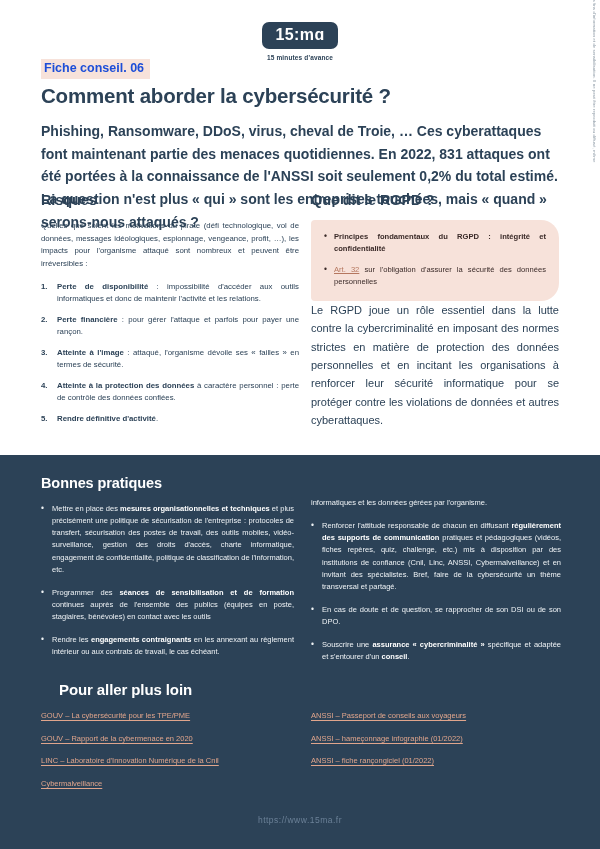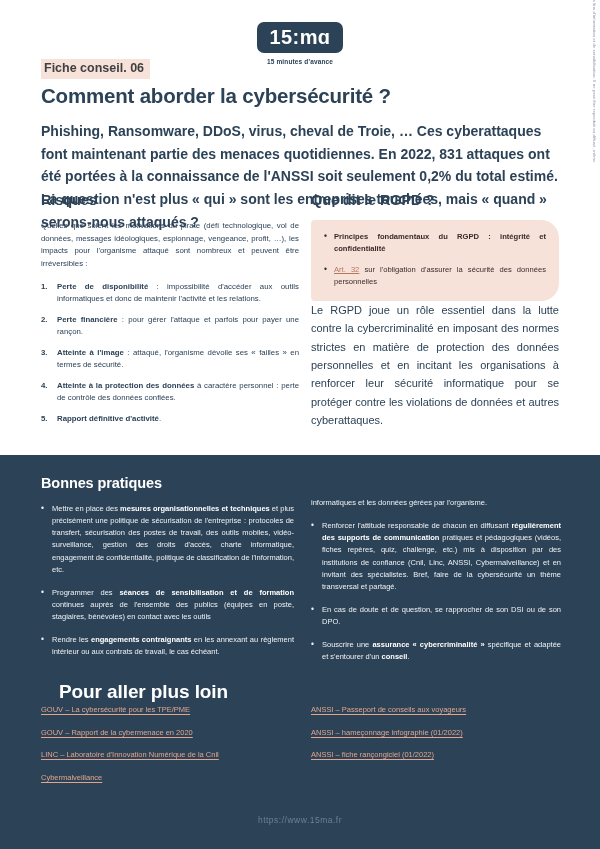--- a/index.html
+++ b/index.html
@@ -32,40 +32,40 @@
     left: 0;
     width: 600px;
     text-align: center;
   }
   .logo-badge {
     display: inline-block;
     background: #2c4257;
     border-radius: 7px;
     padding: 5px 13px 6px 13px;
     color: #ffffff;
-    font-size: 20px;
+    font-size: 16px;
     font-weight: bold;
     letter-spacing: 0.4px;
     line-height: 1;
   }
   .logo-tag {
     margin-top: 5px;
     font-size: 6.5px;
     color: #2c4257;
     font-weight: bold;
     letter-spacing: 0.15px;
   }
 
   
   .fiche-tag {
     position: absolute;
     top: 59px;
     left: 41px;
     background: #f7e2da;
-    color: #404040;
+    color: #1d4ed8;
     font-size: 12.5px;
     font-weight: bold;
     padding: 2px 6px 3px 3px;
     line-height: 1.2;
   }
   .main-title {
     position: absolute;
     top: 84px;
     left: 41px;
     font-size: 20.5px;
@@ -240,24 +240,24 @@
   ul.bullets li b { font-weight: bold; color: #ffffff; }
 
   
   .pap {
     position: absolute;
     top: 226px;
     left: 41px;
     width: 520px;
   }
   .pap h2 {
-    font-size: 19px;
+    font-size: 15px;
     font-weight: bold;
     color: #ffffff;
-    margin-bottom: 2px;
+    margin-bottom: 13px;
     letter-spacing: -0.1px;
     padding-left: 18px;
   }
   .pap-cols {
     display: flex;
   }
   .pap-col { width: 270px; }
   .pap-col:nth-child(2) { width: 250px; }
   .pap-link {
     display: block;
@@ -296,21 +296,21 @@
   <div class="intro">Phishing, Ransomware, DDoS, virus, cheval de Troie, … Ces cyberattaques font maintenant partie des menaces quotidiennes. En 2022, 831 attaques ont été portées à la connaissance de l'ANSSI soit seulement 0,2% du total estimé. La question n'est plus « qui » sont les entreprises touchées, mais « quand » serons-nous attaqués ?</div>
 
   <div class="col-left">
     <h2 class="sect">Risques</h2>
     <div class="para">Quelles que soient les motivations du pirate (défi technologique, vol de données, messages idéologiques, espionnage, vengeance, profit, …), les impacts pour l'organisme attaqué sont nombreux et peuvent être irréversibles :</div>
     <ol class="risks" id="risks-list">
         <li><span class="num">1.</span><b>Perte de disponibilité</b><span> : impossibilité d'accéder aux outils informatiques et donc de maintenir l'activité et les relations.</span></li>
         <li><span class="num">2.</span><b>Perte financière</b><span> : pour gérer l'attaque et parfois pour payer une rançon.</span></li>
         <li><span class="num">3.</span><b>Atteinte à l'image</b><span> : attaqué, l'organisme dévoile ses « failles » en termes de sécurité.</span></li>
         <li><span class="num">4.</span><b>Atteinte à la protection des données</b><span> à caractère personnel : perte de contrôle des données confiées.</span></li>
-        <li><span class="num">5.</span><b>Rapport définitive d'activité</b><span>.</span></li>
+        <li><span class="num">5.</span><b>Rendre définitive d'activité</b><span>.</span></li>
       </ol>
   </div>
 
   <div class="col-right">
     <h2 class="sect">Que dit le RGPD ?</h2>
     <div class="rgpd-box">
       <ul id="rgpd-box-list">
           <li class="b1"><span>Principes fondamentaux du RGPD : intégrité et confidentialité</span></li>
           <li><span class="art-link">Art. 32</span><span> sur l'obligation d'assurer la sécurité des données personnelles</span></li>
         </ul>

